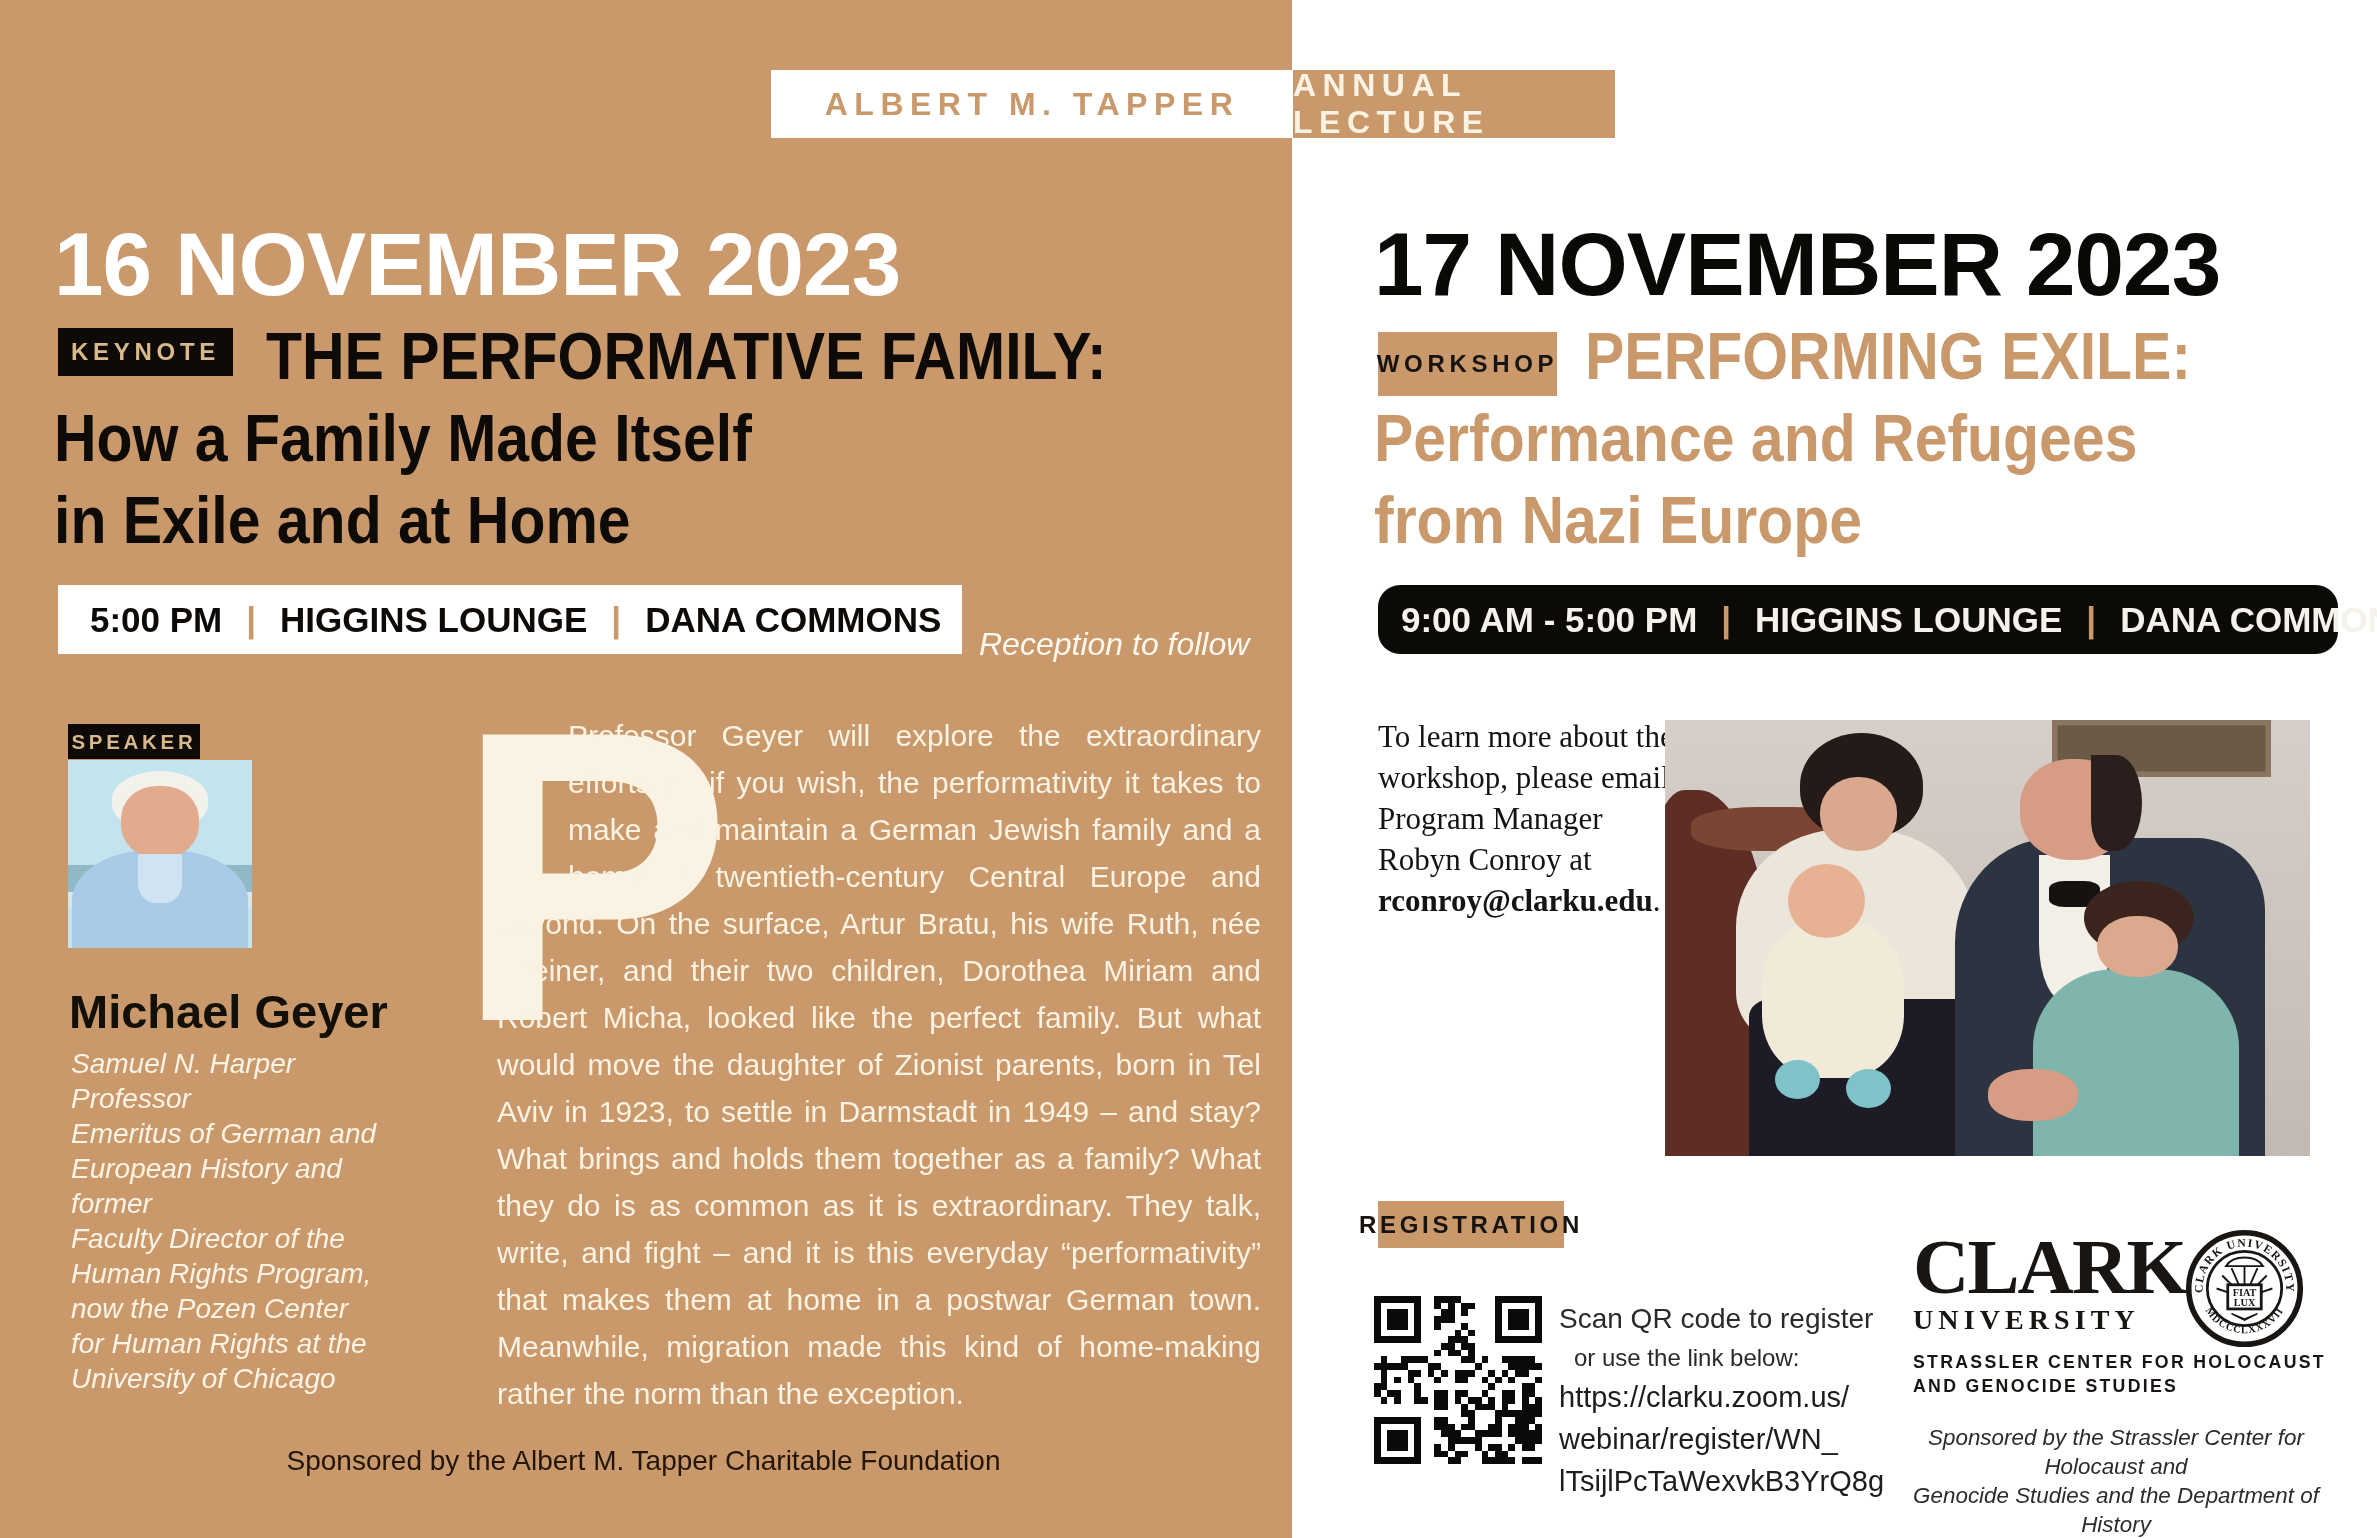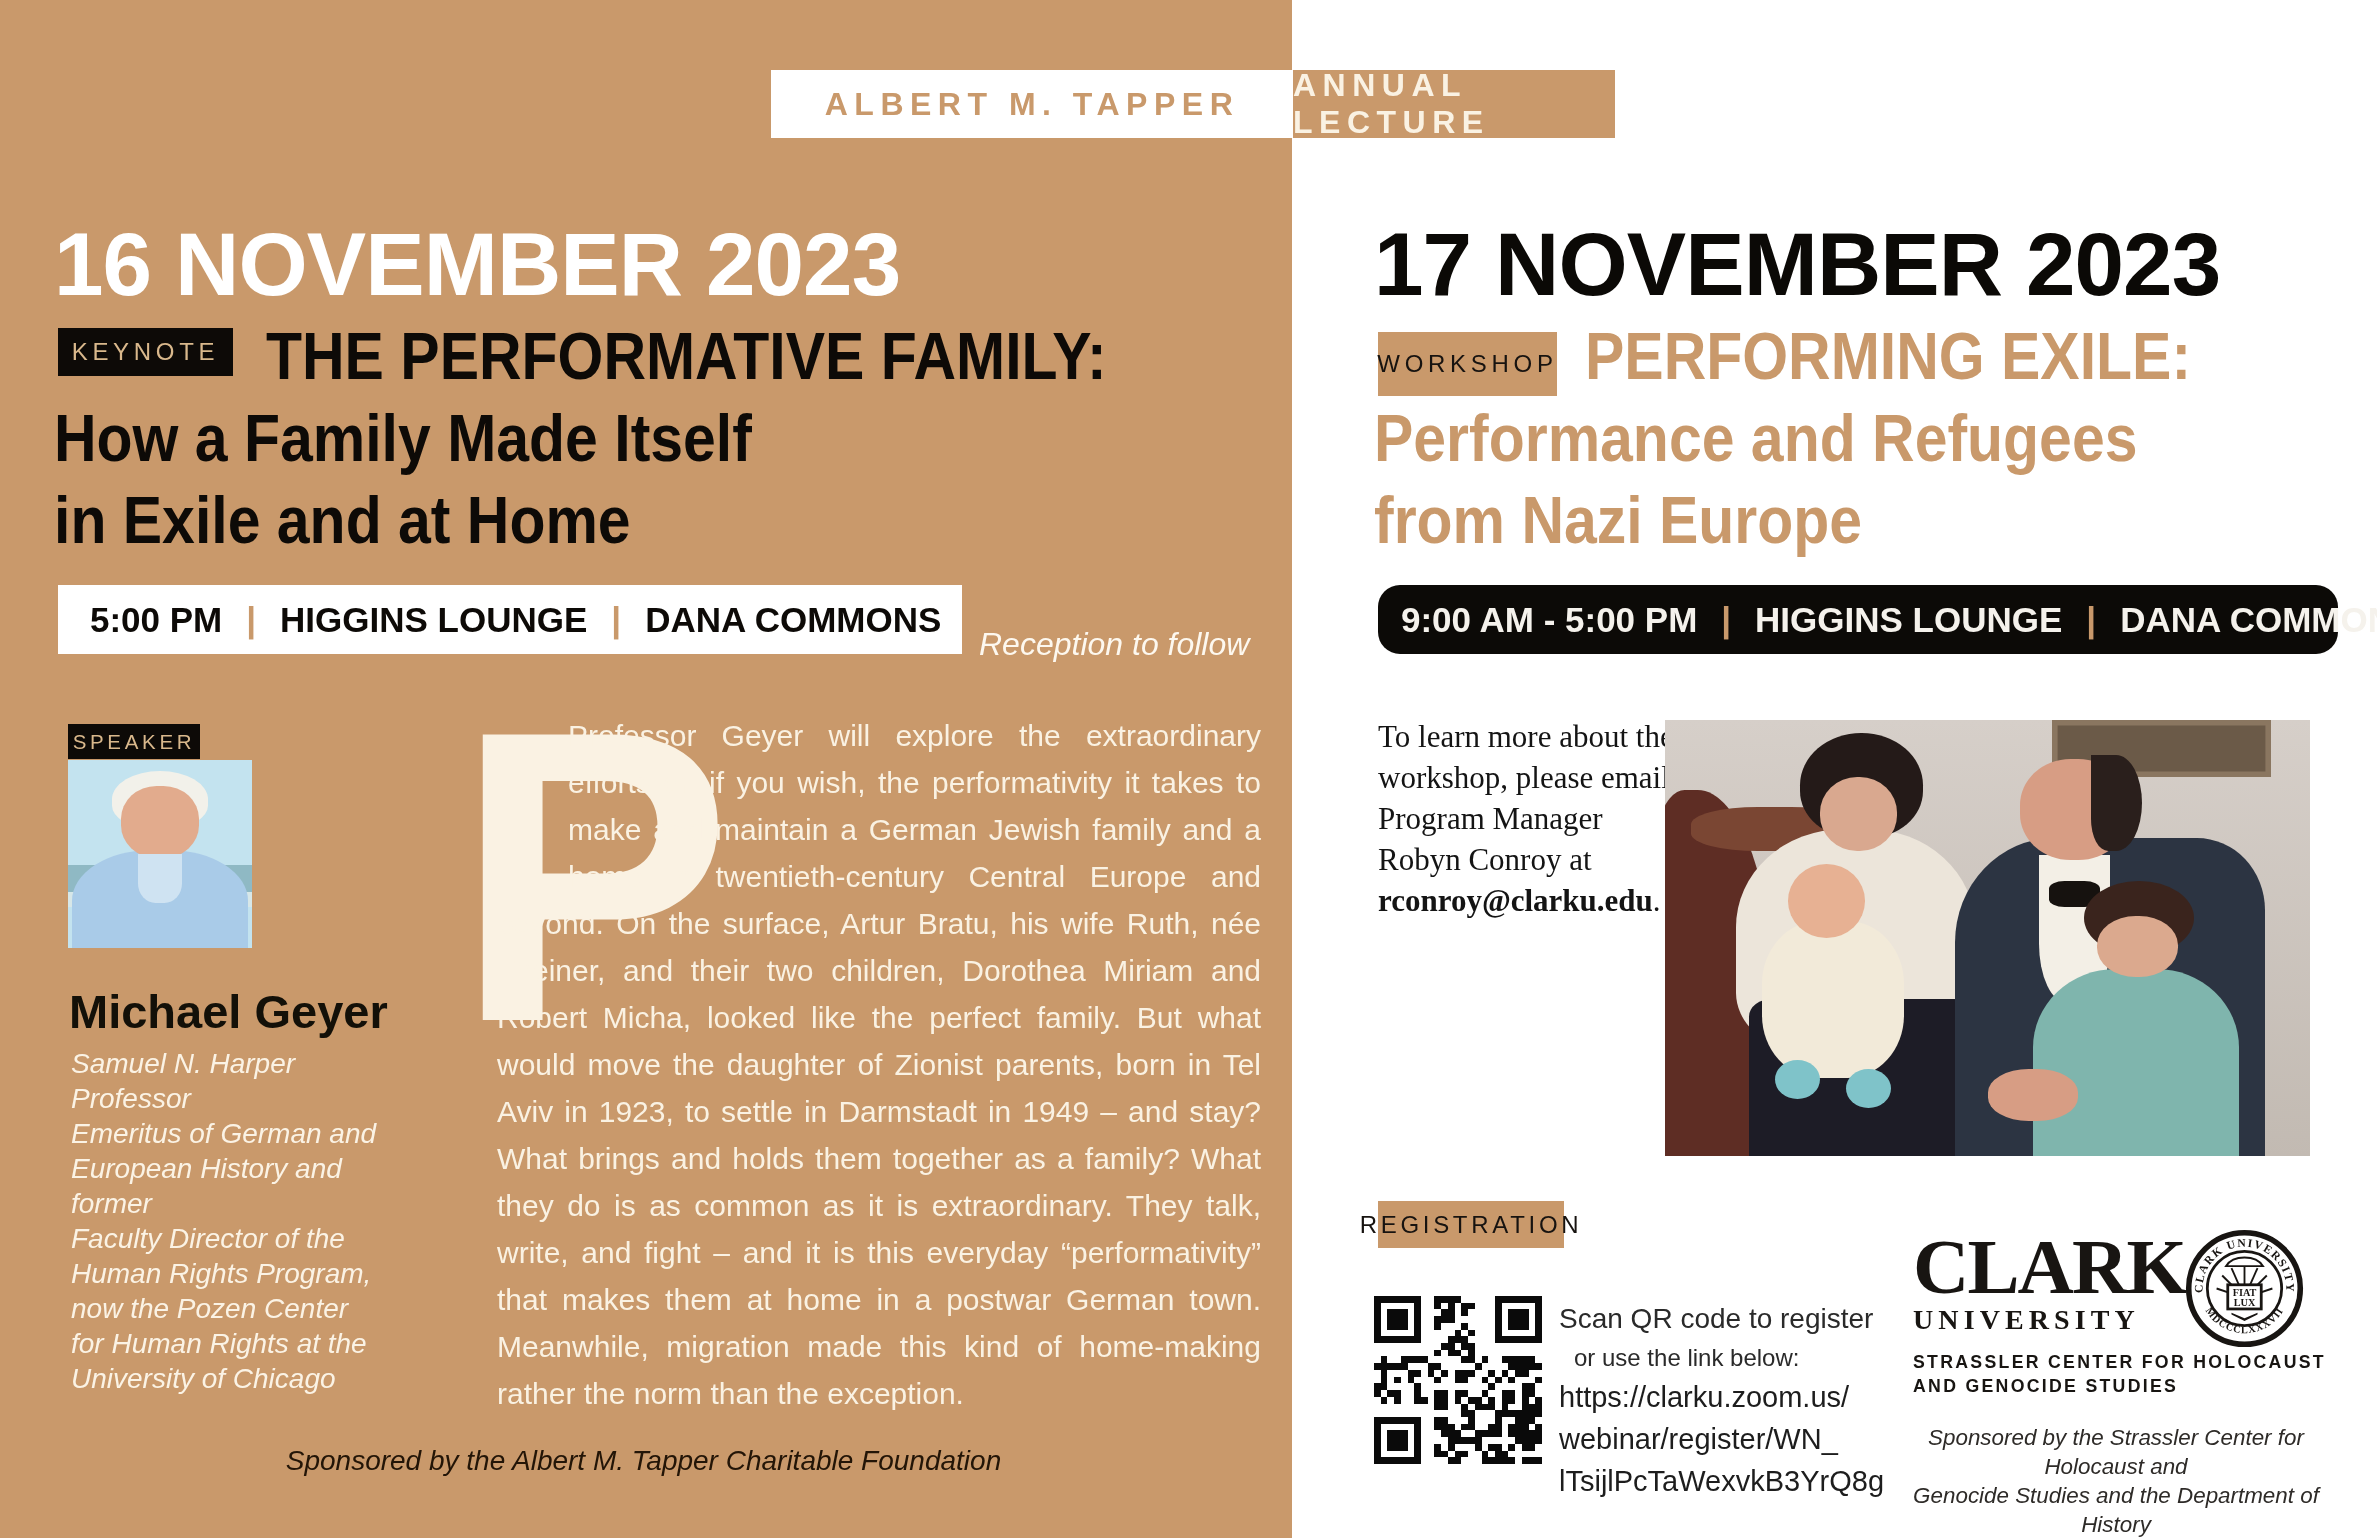--- a/index.html
+++ b/index.html
@@ -14,21 +14,21 @@
     display:flex;align-items:center;justify-content:center;color:#C9996B;
     font-size:32px;font-weight:bold;letter-spacing:6.5px;}
   .banner-tan{left:1293px;top:70px;width:322px;height:68px;background:#C9996B;
     display:flex;align-items:center;justify-content:center;color:#FAF2E3;
     font-size:32px;font-weight:bold;letter-spacing:6.5px;}
 
   .big-date{font-size:89px;font-weight:bold;letter-spacing:-0.9px;line-height:1;white-space:nowrap;}
   .date-left{left:54px;top:220px;color:#ffffff;}
   .date-right{left:1374px;top:220px;color:#0b0906;}
 
-  .badge{display:flex;align-items:center;justify-content:center;font-weight:normal;white-space:nowrap;}
+  .badge{display:flex;align-items:center;justify-content:center;font-weight:bold;white-space:nowrap;}
   .keynote-badge{left:58px;top:328px;width:175px;height:48px;background:#0d0a07;
     color:#D9B88C;font-size:24px;letter-spacing:4.7px;}
   .workshop-badge{left:1378px;top:332px;width:179px;height:64px;background:#C9996B;
     color:#171310;font-size:24px;letter-spacing:4.7px;}
   .registration-badge{left:1378px;top:1201px;width:186px;height:47px;background:#C9996B;
     color:#171310;font-size:24px;letter-spacing:3.7px;}
   .speaker-badge{left:68px;top:724px;width:132px;height:35px;background:#0d0a07;
     color:#D9B88C;font-size:20.5px;letter-spacing:3.7px;}
 
   .headline{font-weight:bold;font-size:67px;line-height:1;white-space:nowrap;
@@ -53,21 +53,21 @@
   .portrait .collar{position:absolute;left:38%;top:50%;width:24%;height:26%;background:#cfe3f2;border-radius:0 0 40% 40%;}
 
   .speaker-name{left:69px;top:984px;font-size:47px;font-weight:bold;color:#131008;}
   .bio{left:71px;top:1046px;width:336px;color:#FBF3E5;font-style:italic;font-size:28px;line-height:35px;}
 
   .dropcap{left:455px;top:669px;font-size:415px;font-weight:bold;color:#FAF2E3;line-height:1;}
   .body-copy{left:497px;top:712px;width:764px;font-size:30px;line-height:47px;
     color:#FAF2E3;text-align:justify;}
   .body-copy .cap-spacer{float:left;width:58px;height:186px;margin-right:13px;}
 
-  .sponsor-left{left:224px;top:1445px;width:839px;text-align:center;font-style:italic;
+  .sponsor-left{left:224px;top:1445px;width:839px;text-align:center;
     font-size:28px;color:#231507;}
 
   .contact{left:1378px;top:716px;width:298px;font-family:"Liberation Serif",serif;
     font-size:31px;line-height:41px;color:#141414;}
 
   .photo{left:1665px;top:720px;width:645px;height:436px;overflow:hidden;
     background:linear-gradient(#d6cfc9,#c2bab2);}
   .photo div{position:absolute;}
   .ph-frame{left:60%;top:0;width:34%;height:13%;background:#6b5a48;box-shadow:inset 0 0 0 5.6px #8a7660;}
   .ph-chair{left:-3%;top:16%;width:20%;height:84%;background:#5e2d24;border-radius:30% 60% 0 0;}

